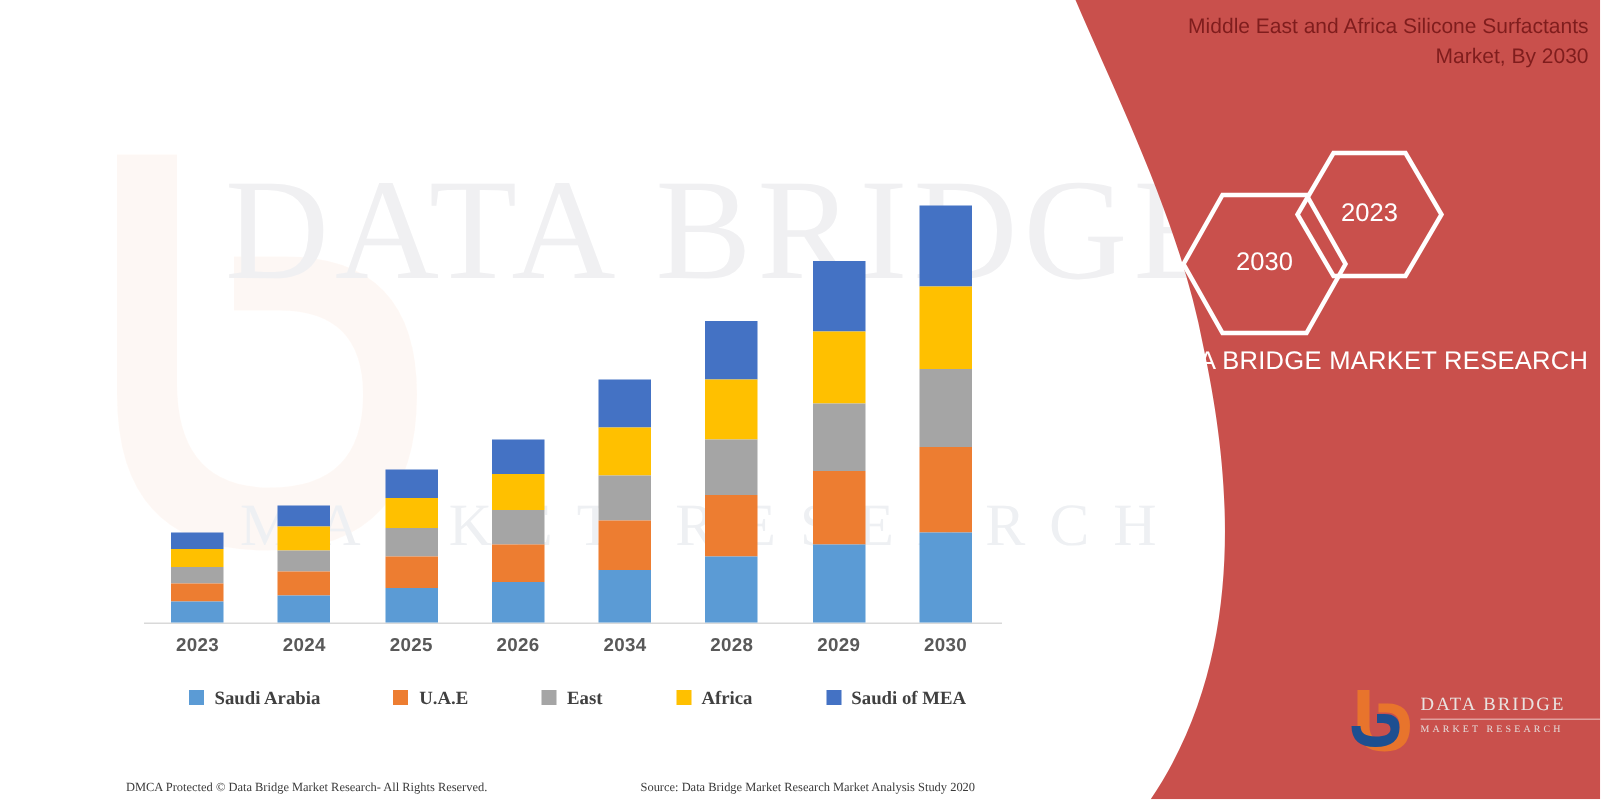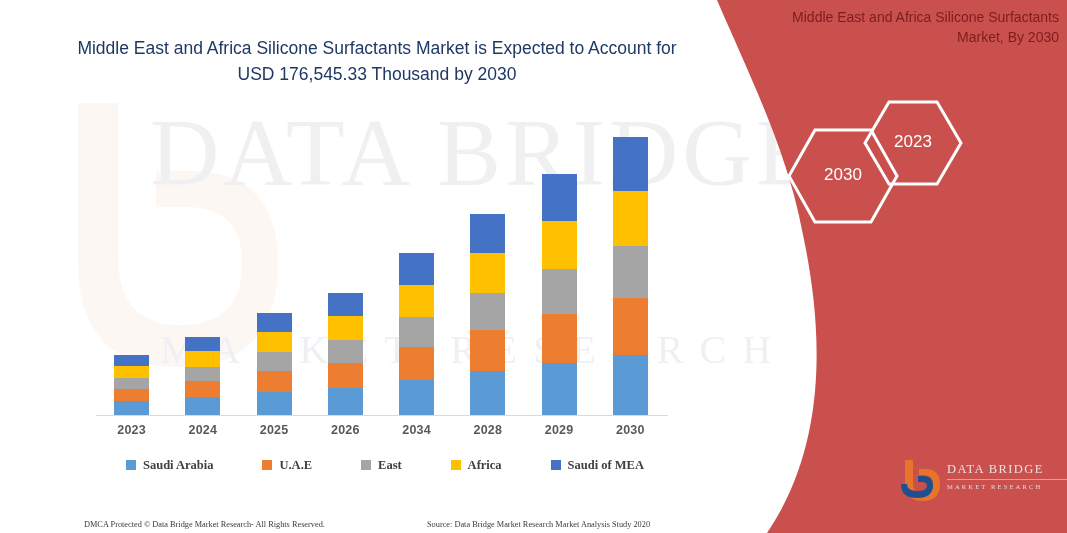--- a/index.html
+++ b/index.html
@@ -146,21 +146,20 @@
       <path d="M18 8 L58 8 L58 160 Q58 230 120 230 Q182 230 182 168 Q182 112 126 112 L96 112 L96 76 L130 76 Q218 76 218 168 Q218 272 118 272 Q18 272 18 168 Z" fill="#fdf1ea"></path>
     </svg>
     <div class="wm-text">
       <div class="wm-big">DATA BRIDGE</div>
       <div class="wm-small">MARKET RESEARCH</div>
     </div>
   </div>
 
   <div class="left">
 
-    <div class="chart-title">Middle East and Africa Silicone Surfactants Market is Expected to Account for USD 176,545.33 Thousand by 2030</div>
 
     <div class="axis-line"></div>
 
     <div class="bars" id="bars">
         <div class="bar-col">
           <div class="bar">
             <div class="seg" style="height: 11px; background: rgb(68, 114, 196);"></div>
             <div class="seg" style="height: 12px; background: rgb(255, 192, 0);"></div>
             <div class="seg" style="height: 11px; background: rgb(165, 165, 165);"></div>
             <div class="seg" style="height: 12px; background: rgb(237, 125, 49);"></div>
@@ -291,20 +290,21 @@
       </div>
 
       <div class="hex" style="left:76px; top:0px;">
         <svg width="100" height="90" viewBox="0 0 100 90">
           <polygon points="26,4 74,4 98,45 74,86 26,86 2,45" fill="none" stroke="#ffffff" stroke-width="3"></polygon>
         </svg>
         <div class="hex-label" style="top:34px; left:0;">2023</div>
       </div>
     </div>
 
+    <div class="brand-lines">DATA BRIDGE MARKET RESEARCH</div>
 
     <div class="logo-block">
       <svg class="logo-mark" viewBox="0 0 44 44">
         <path d="M6 2 L14 2 L14 26 Q14 36 24 36 Q34 36 34 26 Q34 17 25 17 L20 17 L20 11 L26 11 Q41 11 41 26 Q41 43 24 43 Q6 43 6 26 Z" fill="#e8742c"></path>
         <path d="M2 26 Q2 40 18 40 Q34 40 34 27 Q34 18 24 18 L19 18 L19 24 L23 24 Q28 24 28 28 Q28 33 18 33 Q8 33 8 26 Z" fill="#1d4f91"></path>
       </svg>
       <div class="logo-text">
         <div class="logo-title">DATA BRIDGE</div>
         <div class="logo-sub">MARKET RESEARCH</div>
       </div>

